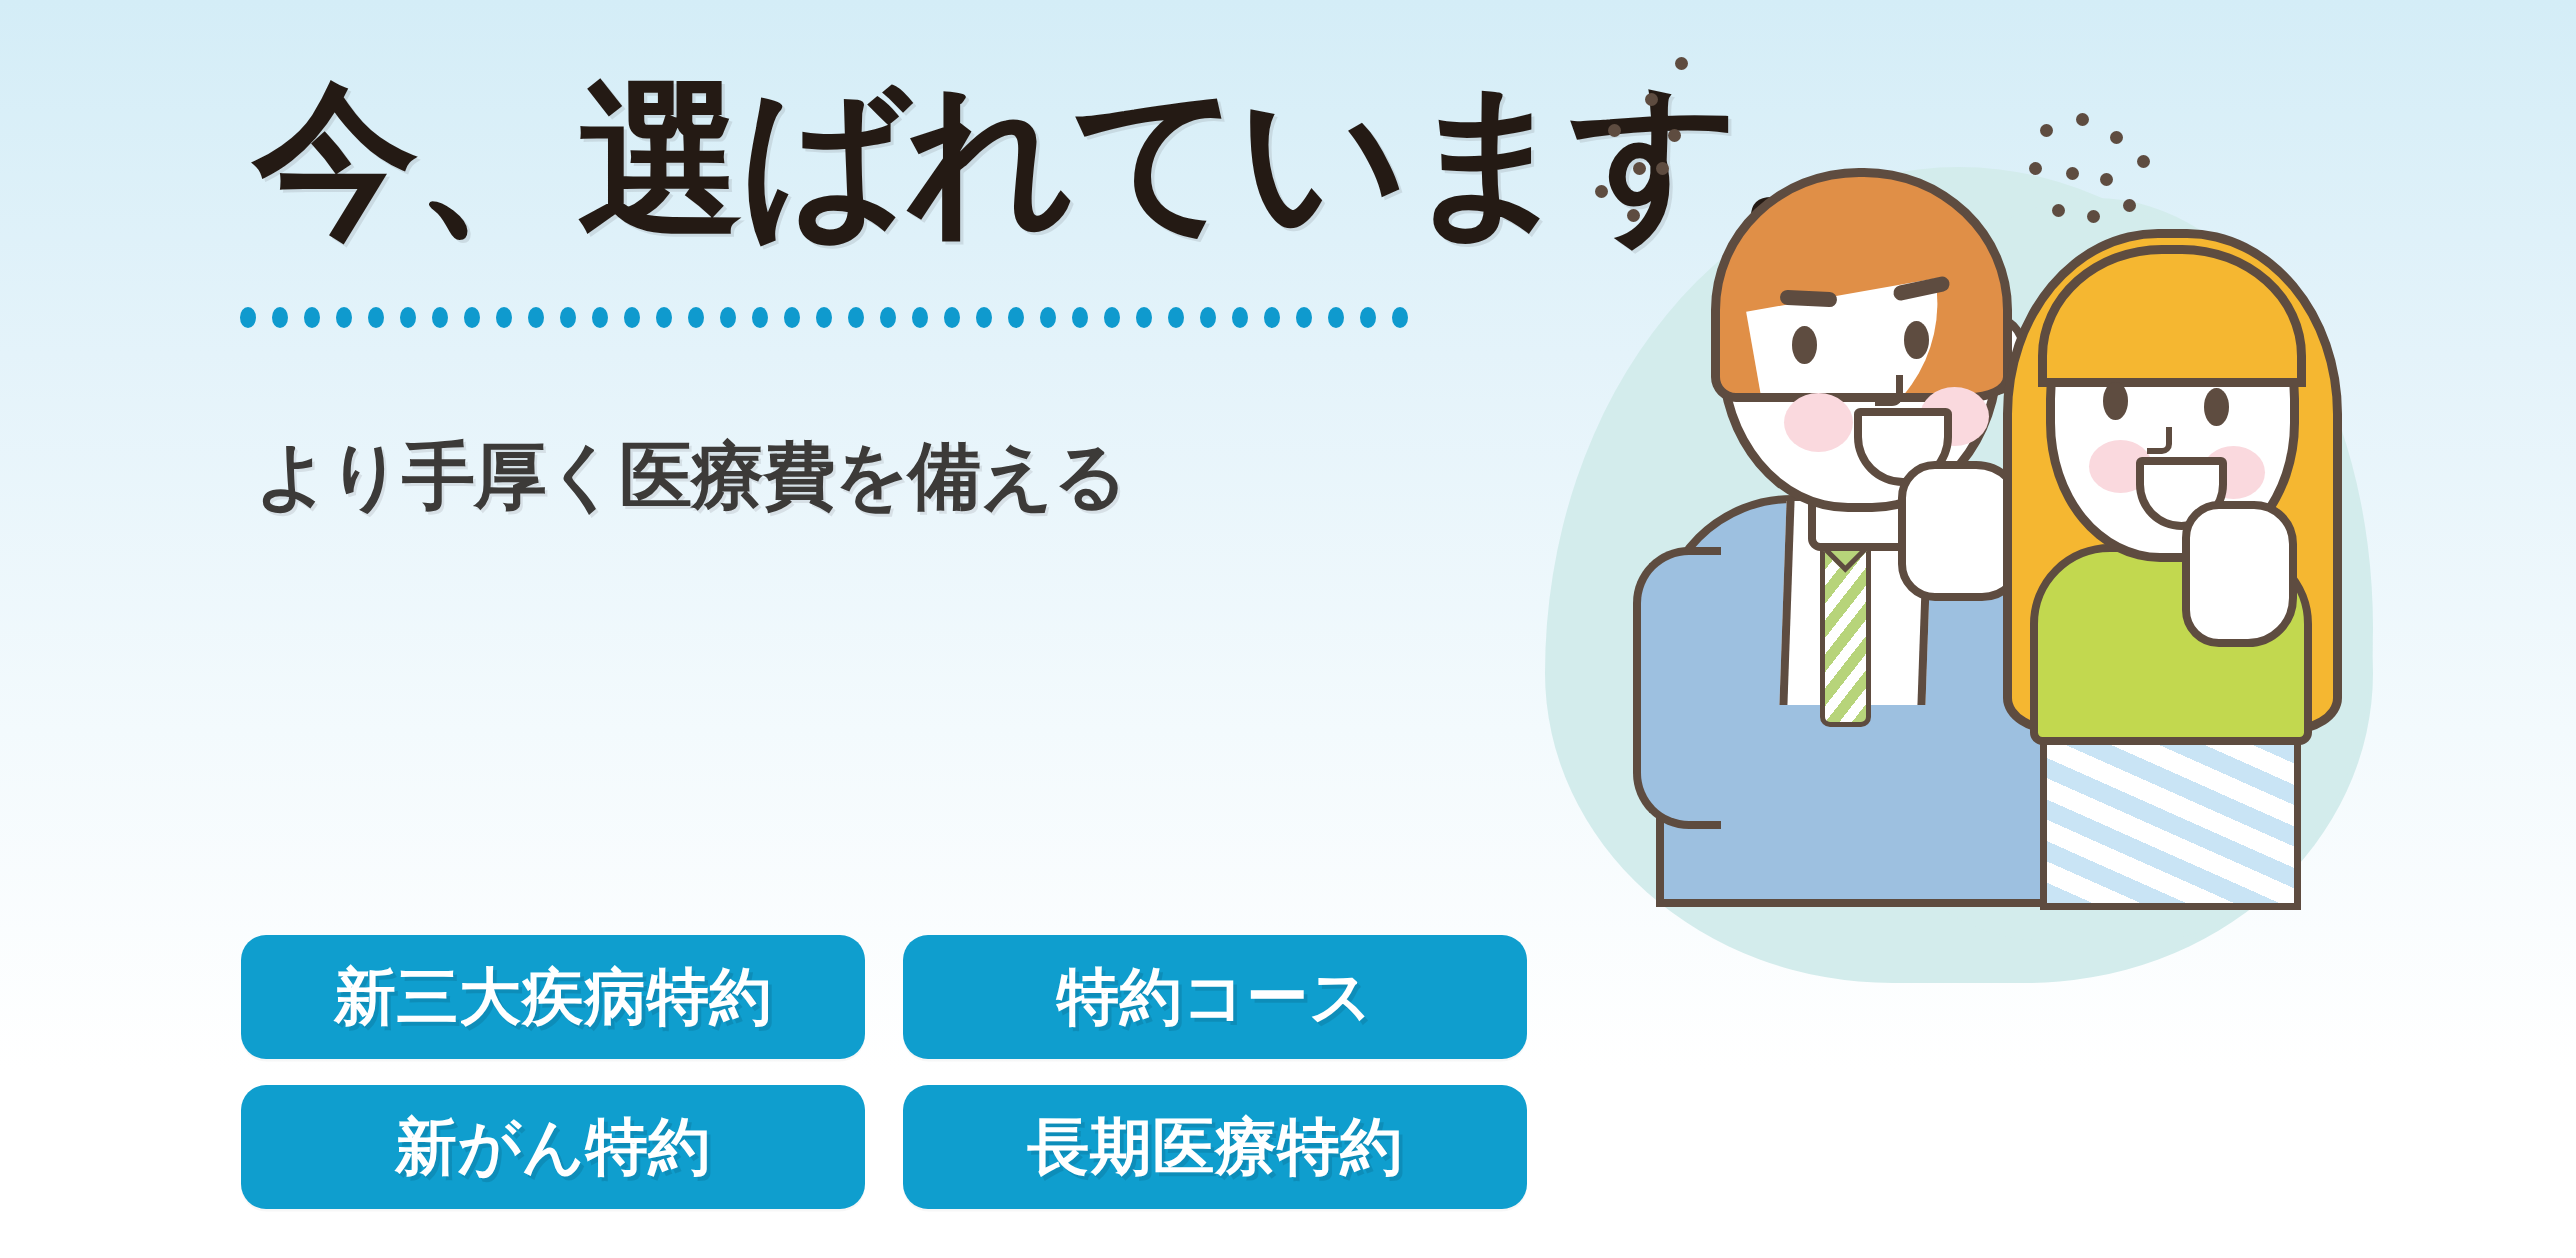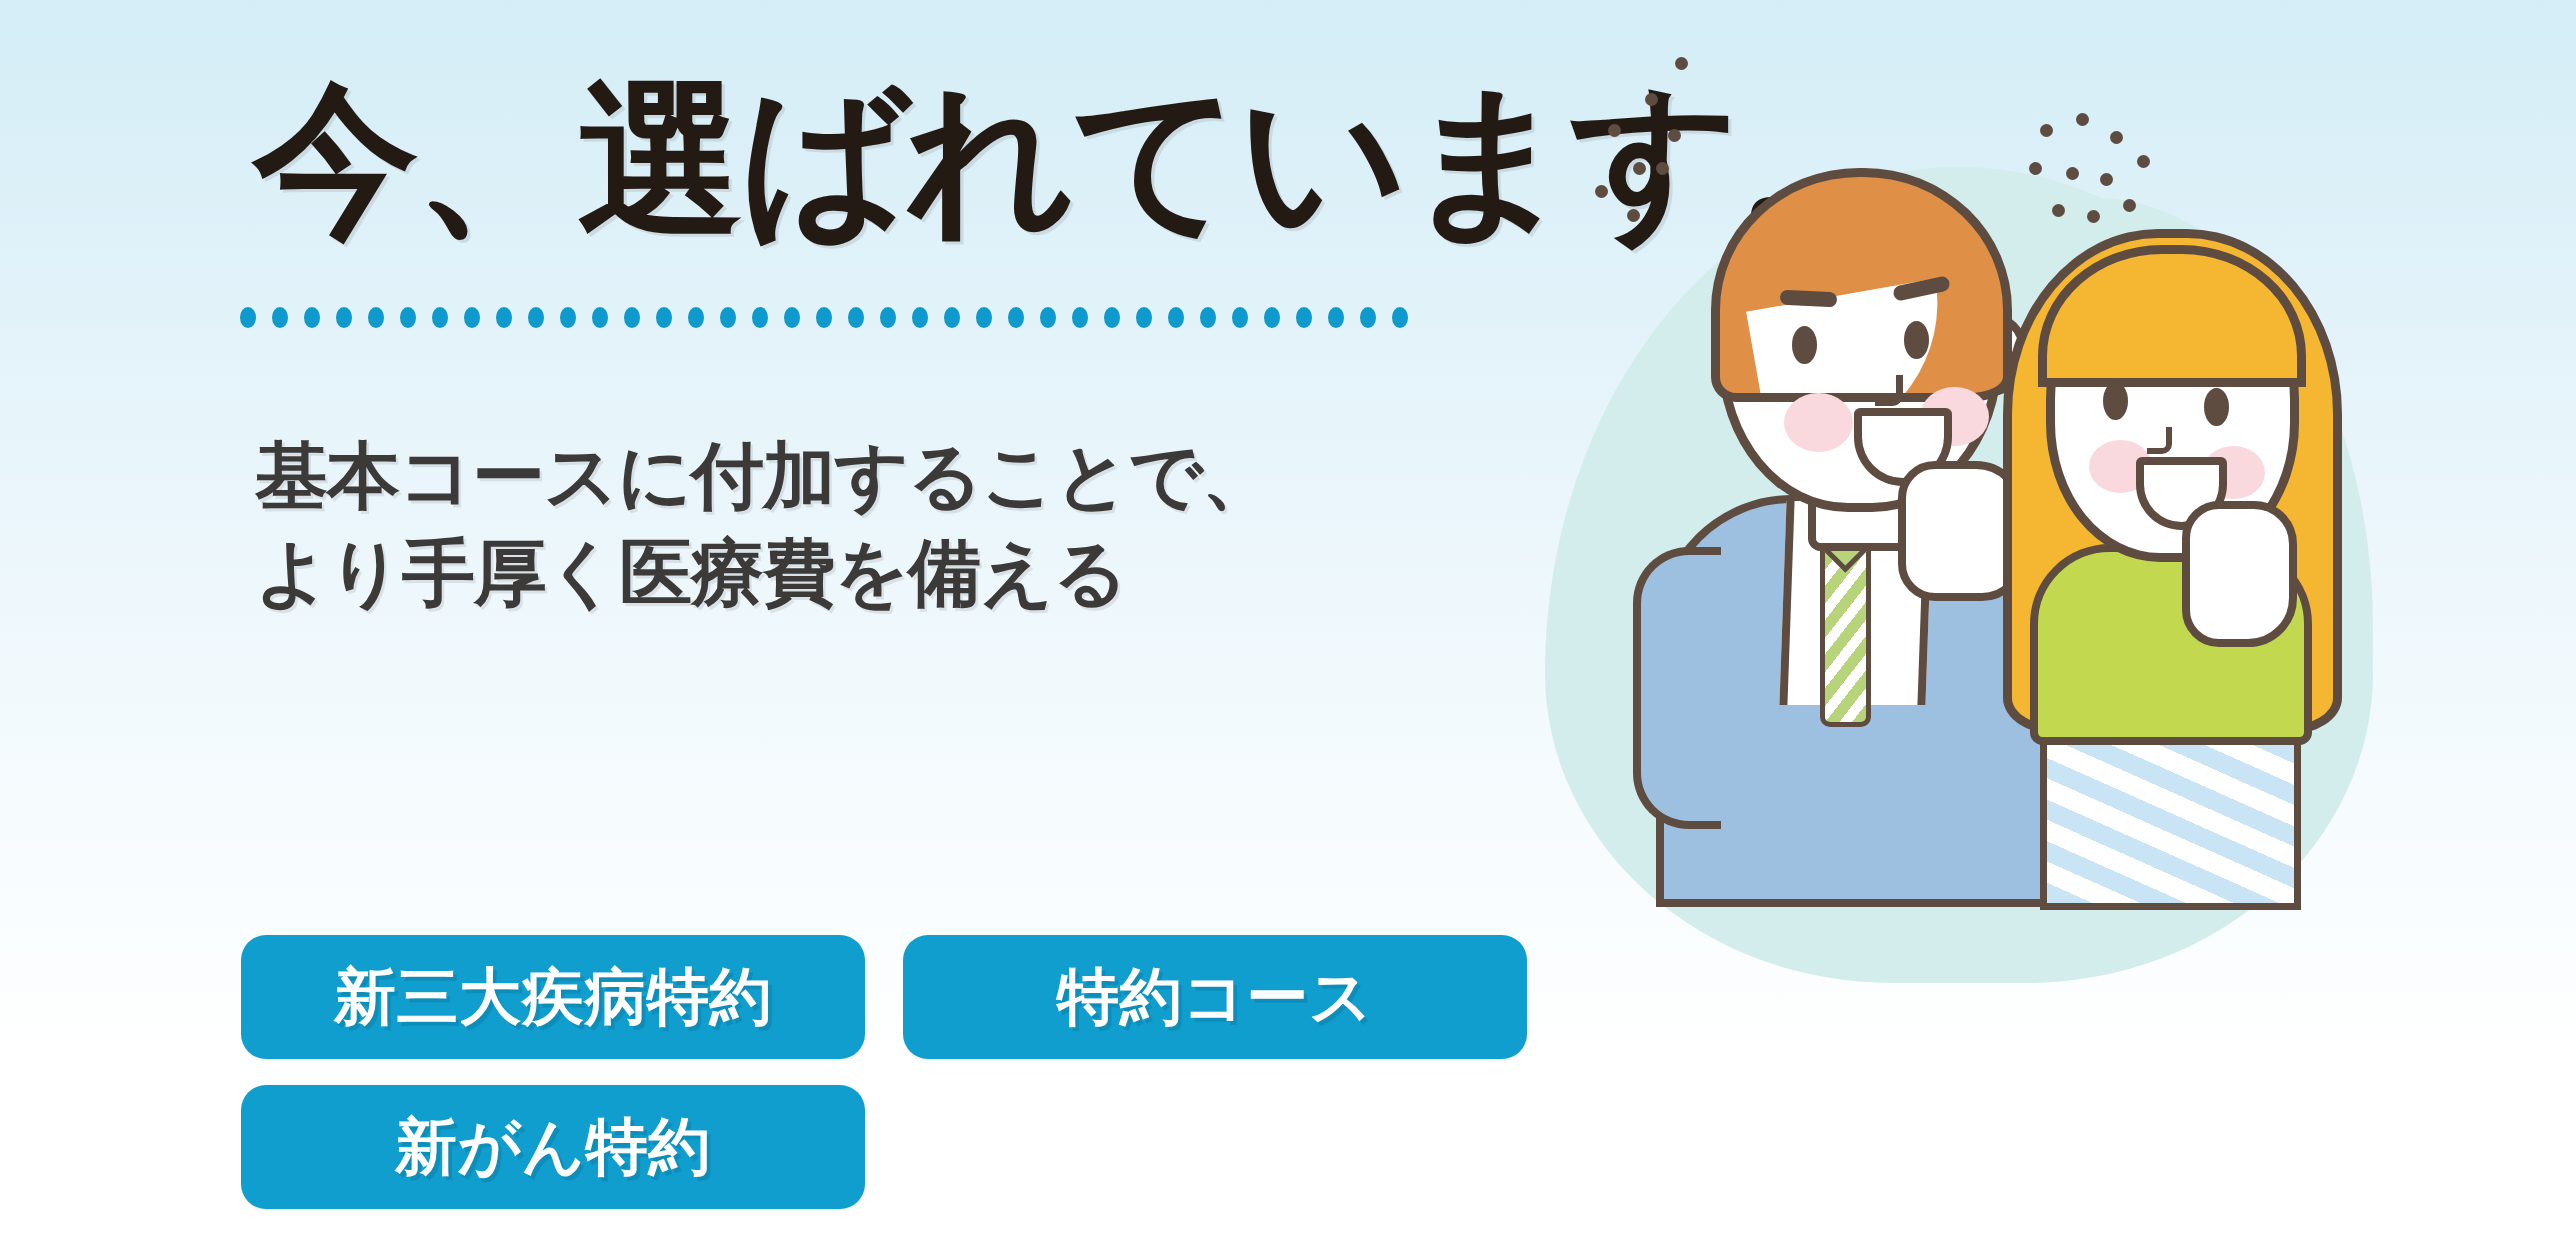--- a/index.html
+++ b/index.html
@@ -222,34 +222,36 @@
         <span class="dot"></span>
         <span class="dot"></span>
         <span class="dot"></span>
         <span class="dot"></span>
         <span class="dot"></span>
         <span class="dot"></span>
         <span class="dot"></span>
       </div>
 
     <div class="subhead">
-      <span class="ln">基本コースに付加することで、</span>
       <span class="ln">より手厚く医療費を備える</span>
     </div>
 
 
     <div class="pill-grid">
       <div class="pill">
         <span class="pill-label">新三大疾病特約</span>
       </div>
       <div class="pill">
         <span class="pill-label">特約コース</span>
       </div>
       <div class="pill">
         <span class="pill-label">新がん特約</span>
+      </div>
+      <div class="pill">
+        <span class="pill-label">長期医療特約</span>
       </div>
     </div>
   </div>
 
   <div class="right-col">
 
     <div class="mint-blob"></div>
     <div class="mint-blob b2"></div>
 
     <div class="sparkles" id="sparkles">

